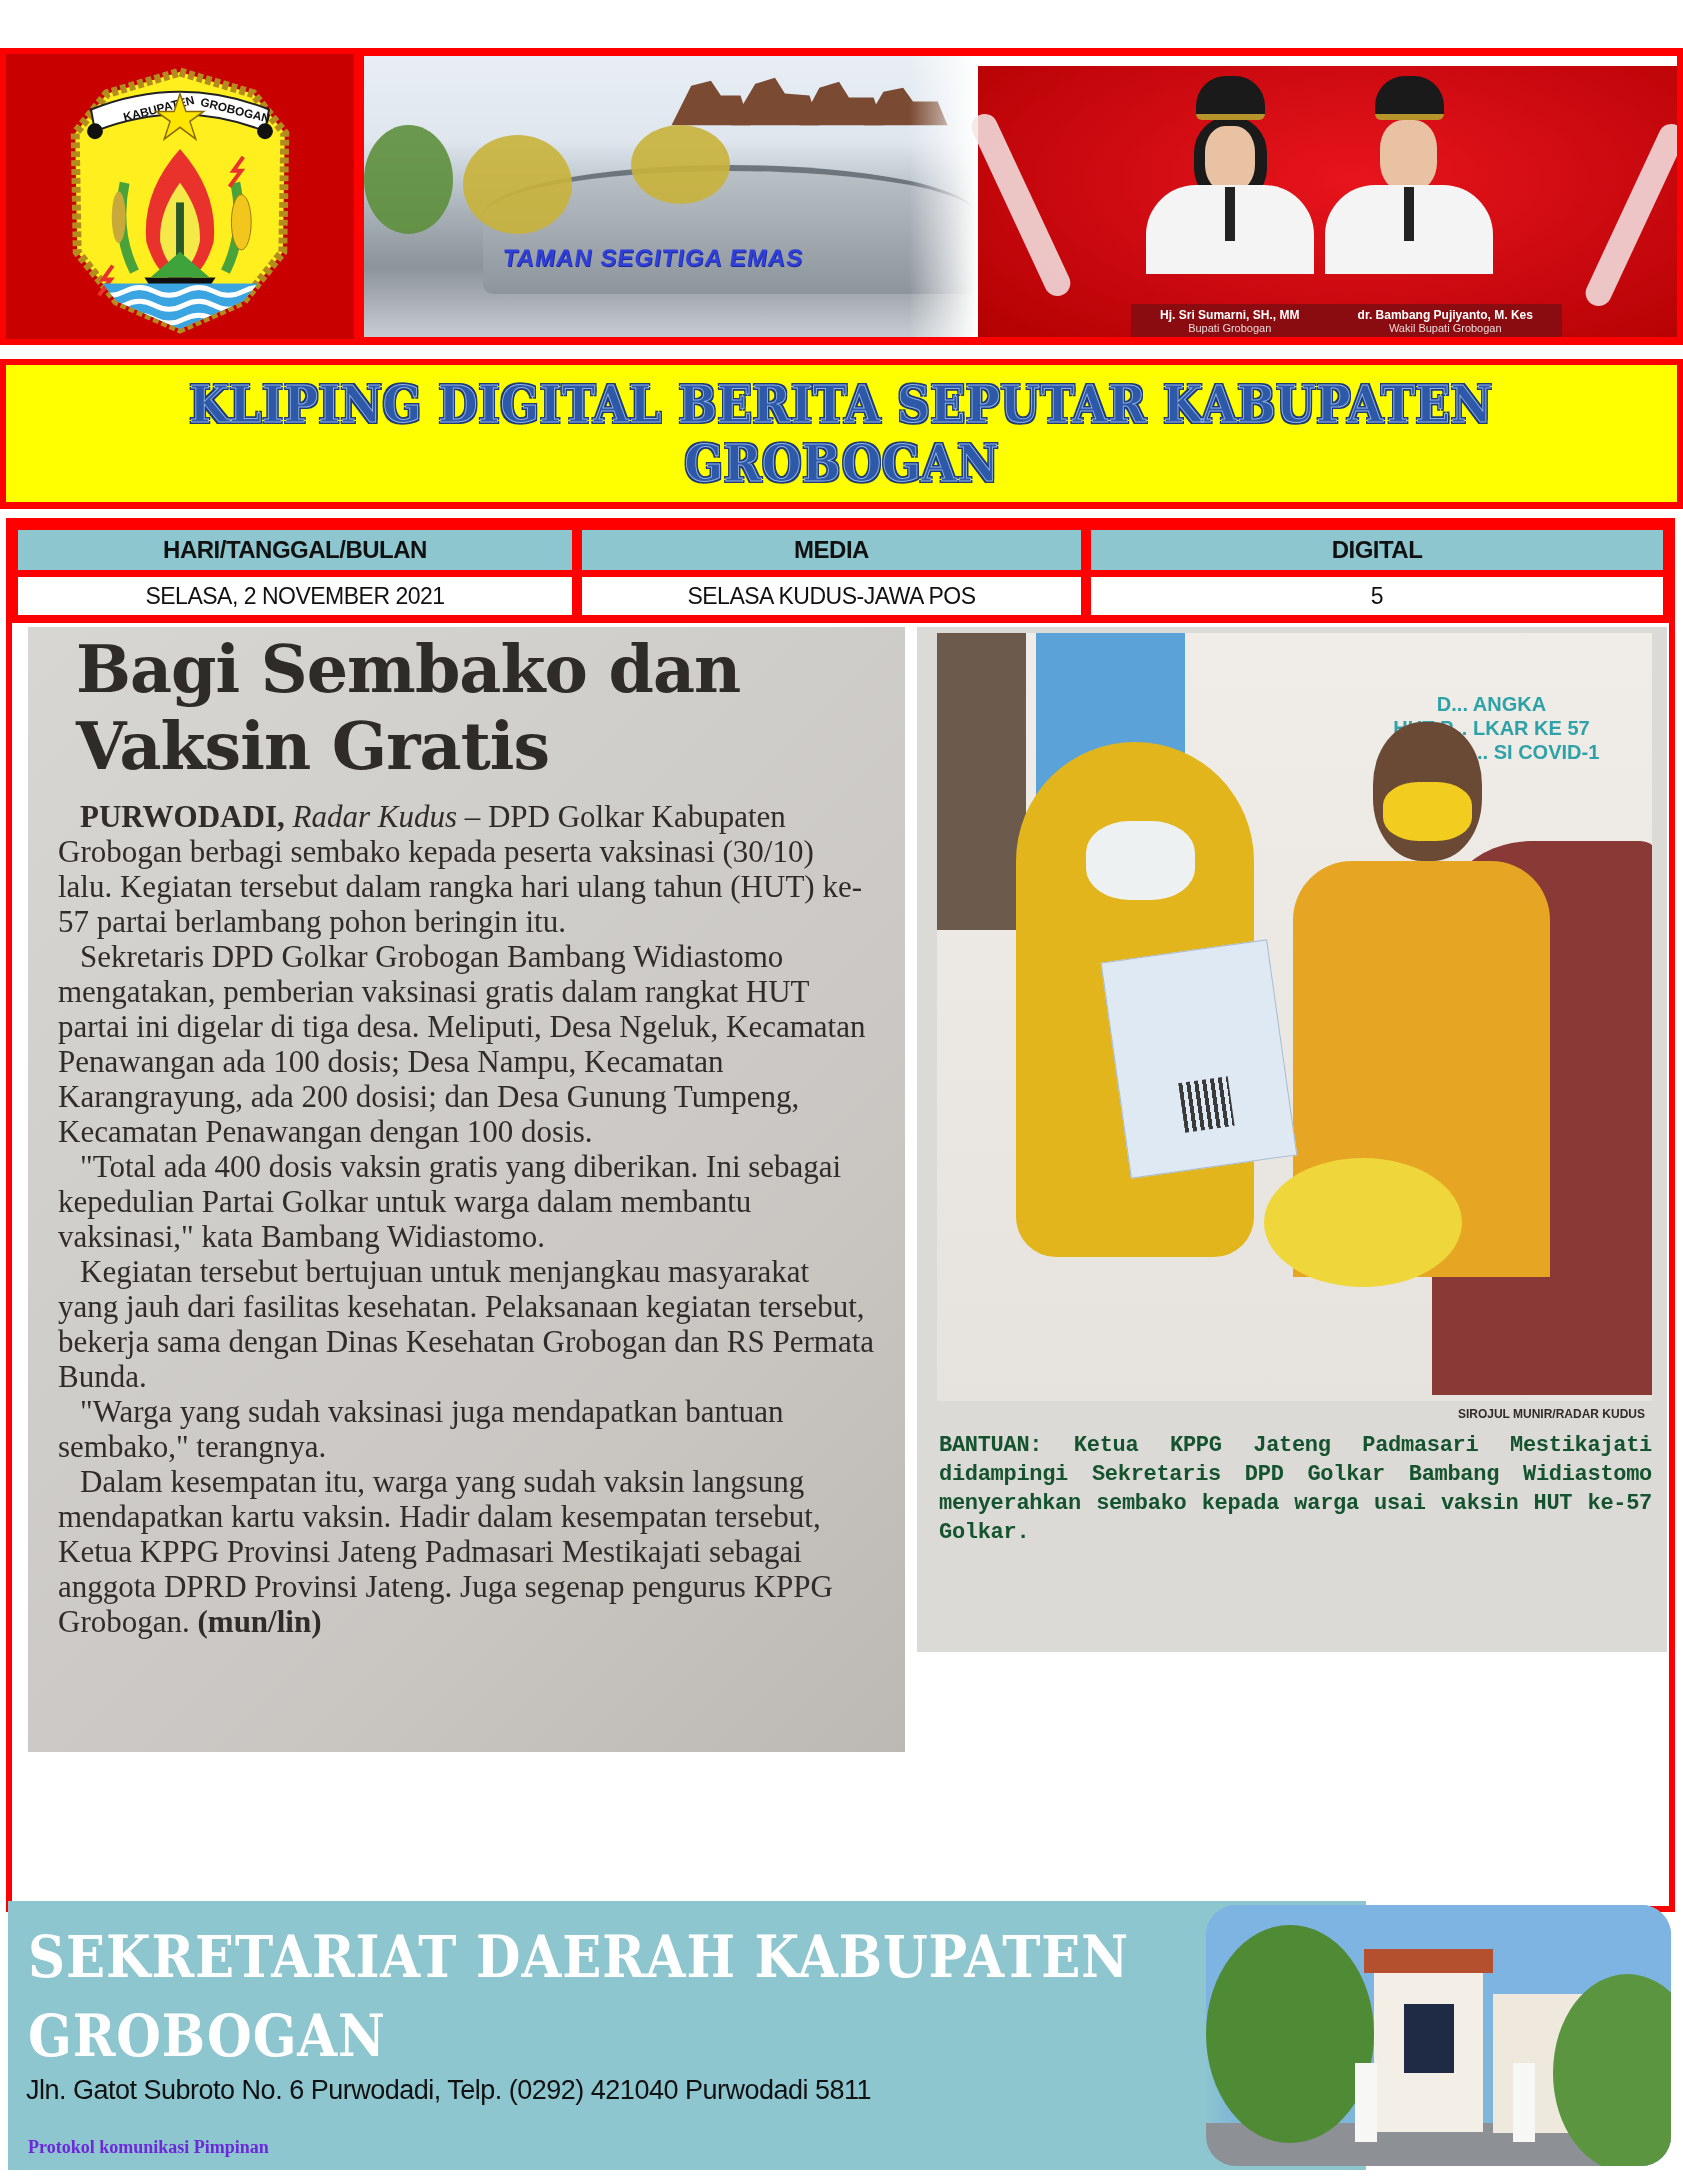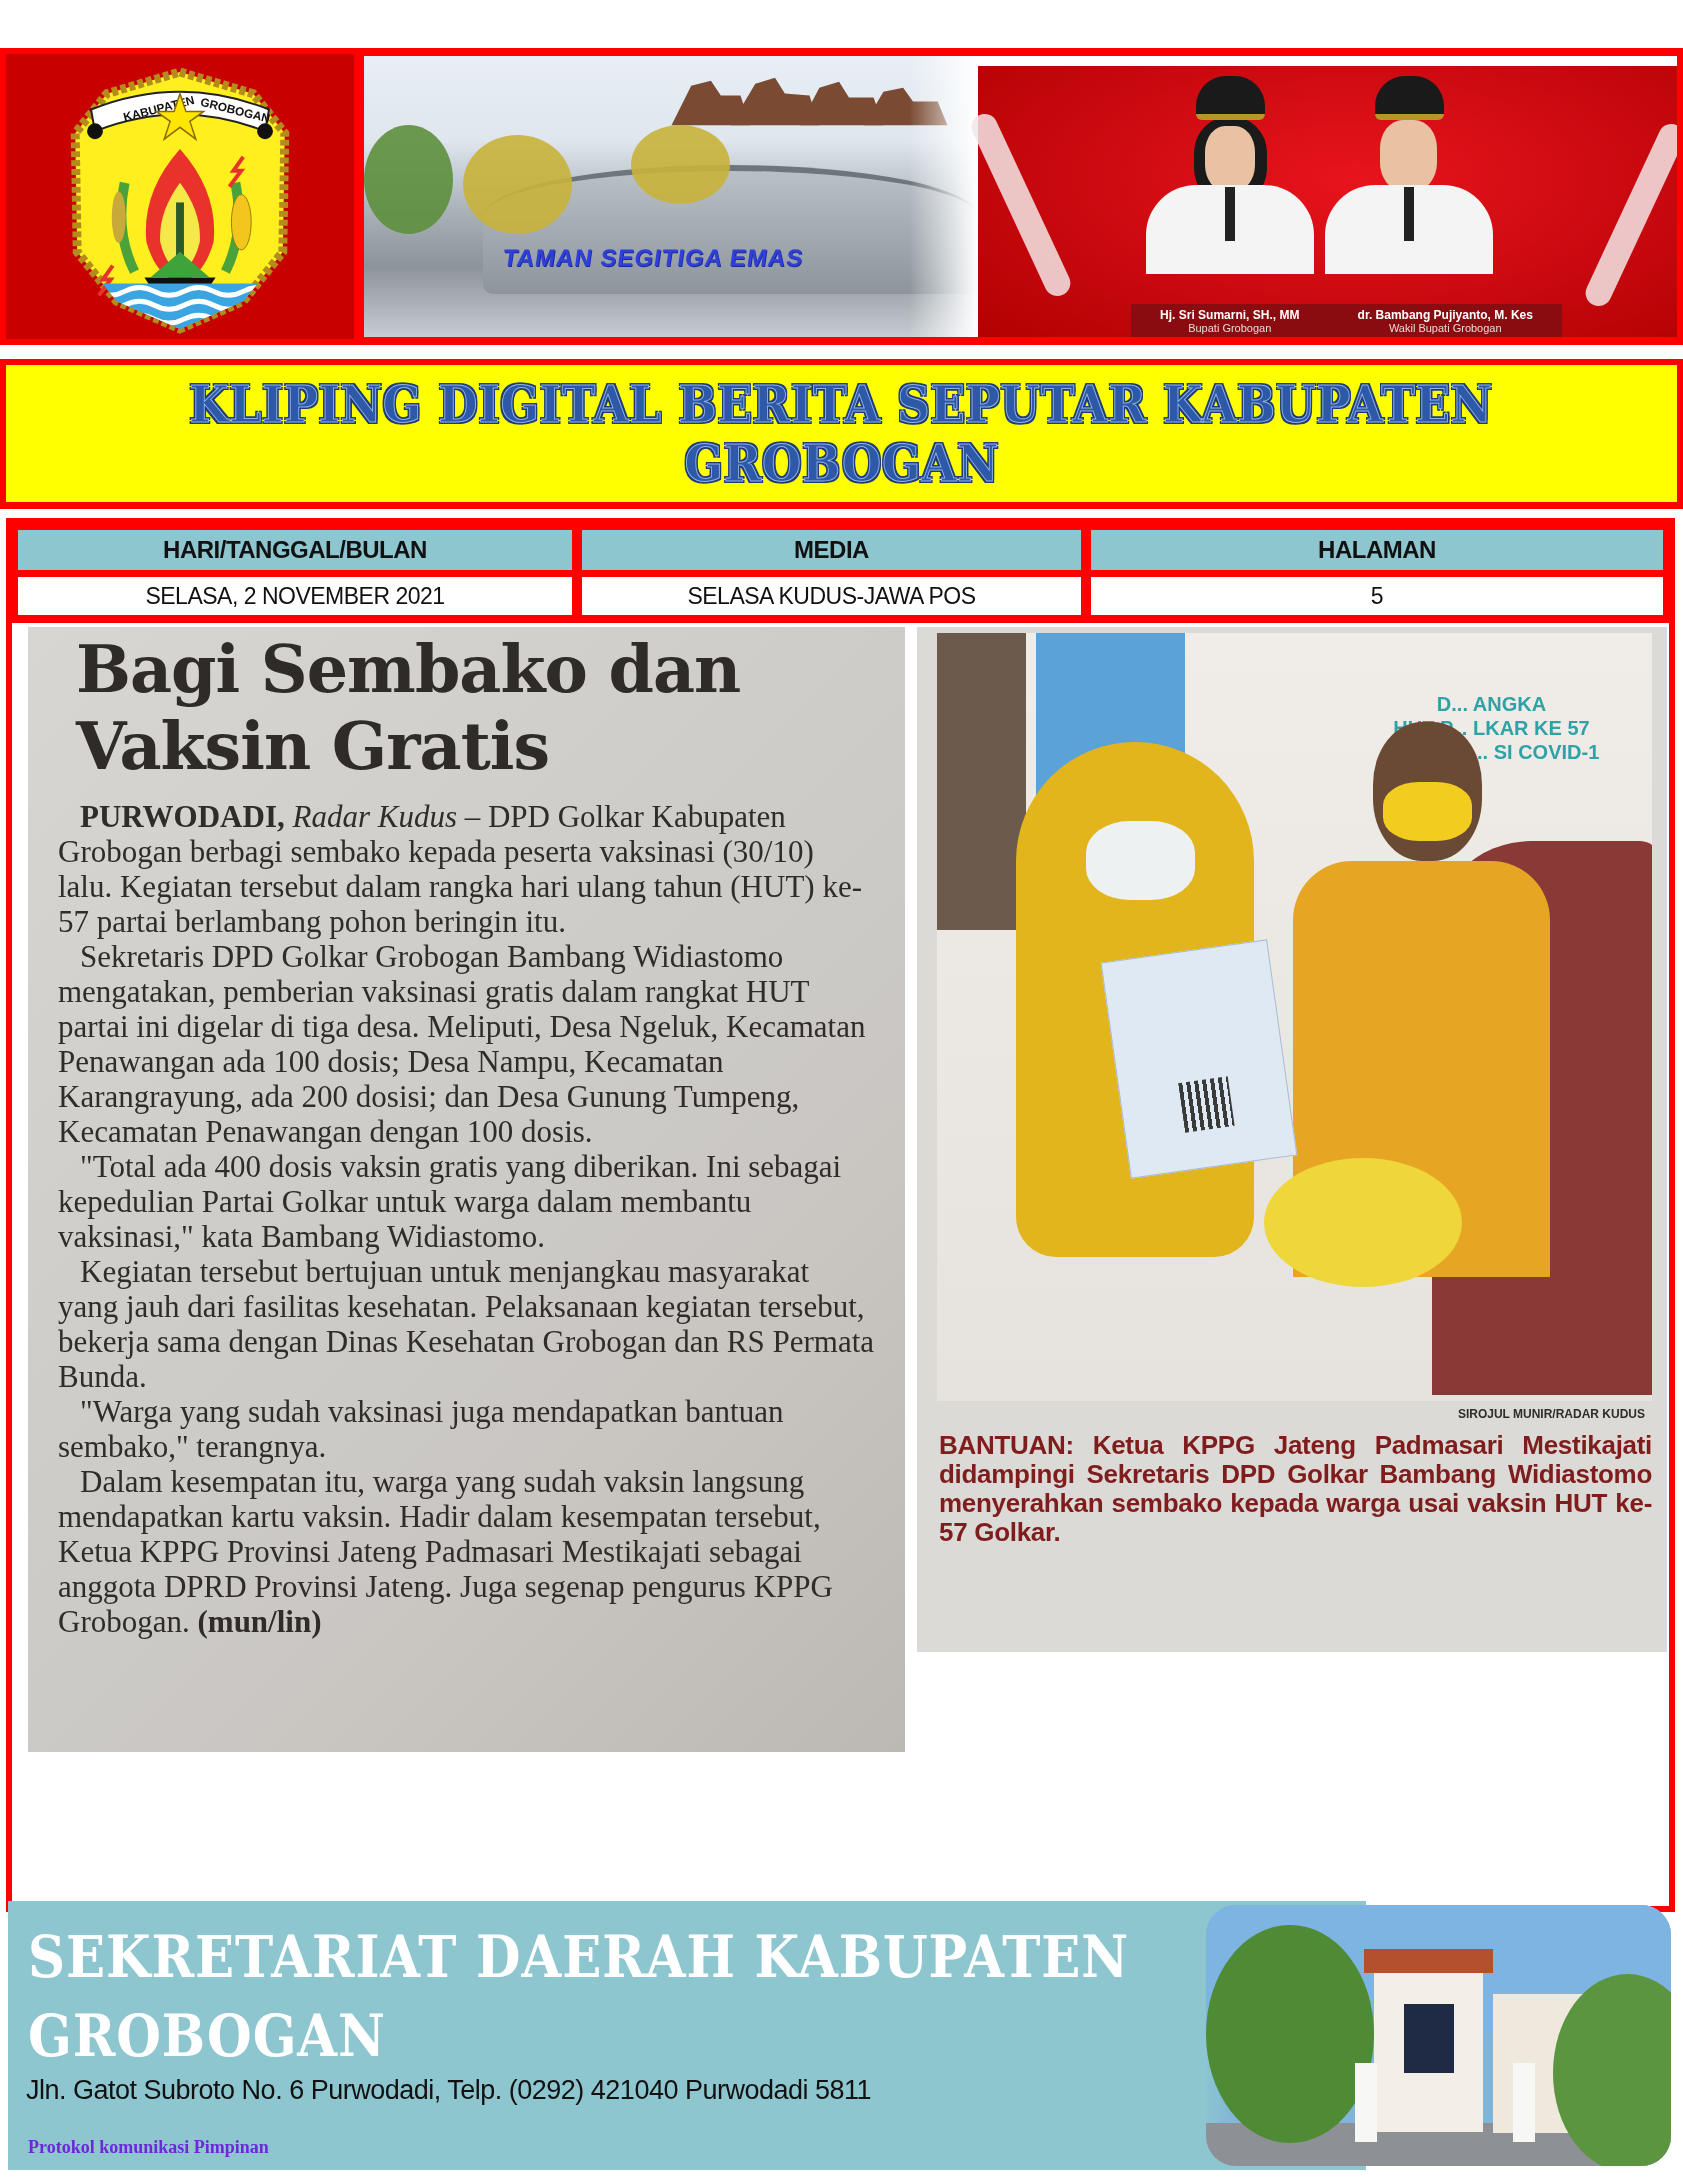--- a/index.html
+++ b/index.html
@@ -176,22 +176,22 @@
     }
     .ph-card .qr { position: absolute; left: 59px; top: 129px; width: 50px; height: 50px;
       background: repeating-linear-gradient(90deg, #3a3a3a 0 4px, #dfe9f3 4px 8px); }
     .ph-yellow-cloth { position: absolute; left: 327px; top: 525px; width: 198px; height: 129px; background: #efd63a; border-radius: 50%; }
     .credit {
       position: absolute; right: 22px; top: 780px;
       font-family: "Liberation Sans", sans-serif; font-weight: bold; font-size: 12px; color: #2f2c2a;
     }
     .caption {
       position: absolute; left: 22px; top: 804px; width: 713px;
-      font-family: Liberation Sans, sans-serif; font-weight: bold; font-size: 26px; line-height: 29px;
-      color: #7f1d1d; text-align: justify; letter-spacing: -0.3px;
+      font-family: Liberation Mono, monospace; font-weight: bold; font-size: 22px; line-height: 29px;
+      color: #14532d; text-align: justify; letter-spacing: -0.3px;
     }
 
     
     .footer {
       position: absolute; left: 8px; top: 1901px; width: 1358px; height: 269px;
       background: #8ec6d0;
     }
     .footer .org {
       position: absolute; left: 20px; top: 16px;
       font-family: "DejaVu Serif", serif; font-weight: bold; font-size: 57px; line-height: 79px;
@@ -318,21 +318,21 @@
   <div class="title-inner">
     <div class="title-line">KLIPING DIGITAL BERITA SEPUTAR KABUPATEN</div>
     <div class="title-line">GROBOGAN</div>
   </div>
 </div>
 
 <div class="info-frame">
   <div class="info-grid">
     <div class="cell head c1">HARI/TANGGAL/BULAN</div>
     <div class="cell head c2">MEDIA</div>
-    <div class="cell head c3">HALAMAN</div>
+    <div class="cell head c3">DIGITAL</div>
     <div class="cell val c1">SELASA, 2 NOVEMBER 2021</div>
     <div class="cell val c2">SELASA KUDUS-JAWA POS</div>
     <div class="cell val c3">5</div>
   </div>
 
   <div class="article">
     <div class="headline">
       <div>Bagi Sembako dan</div>
       <div>Vaksin Gratis</div>
     </div>

